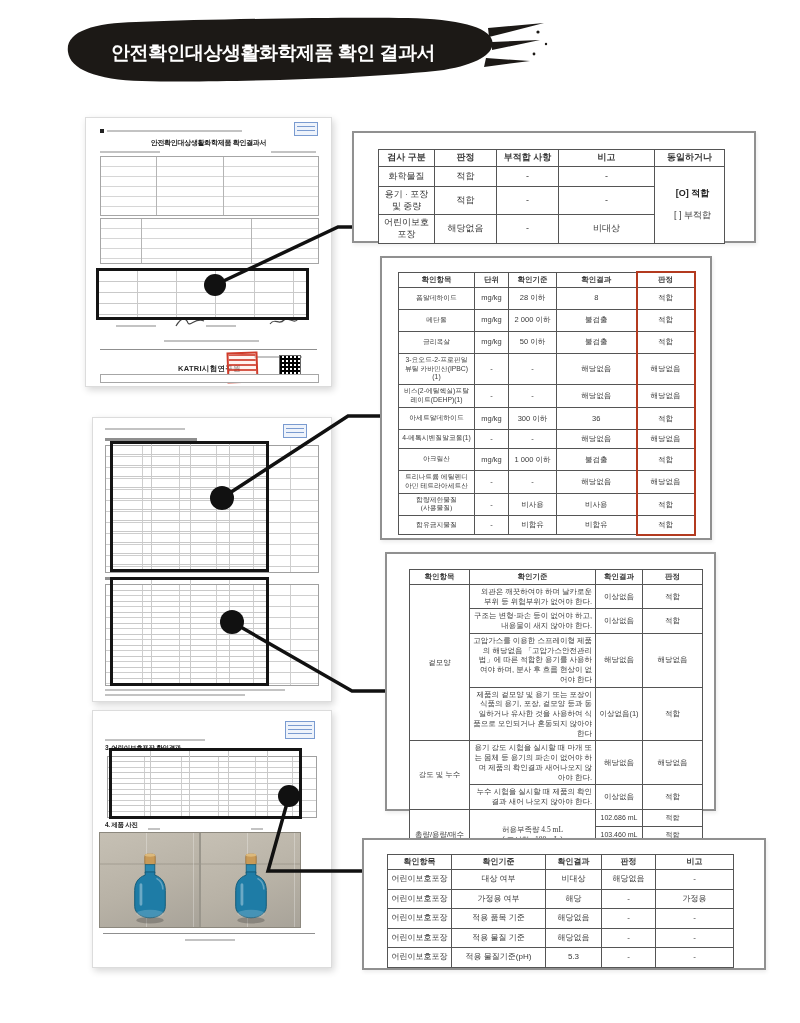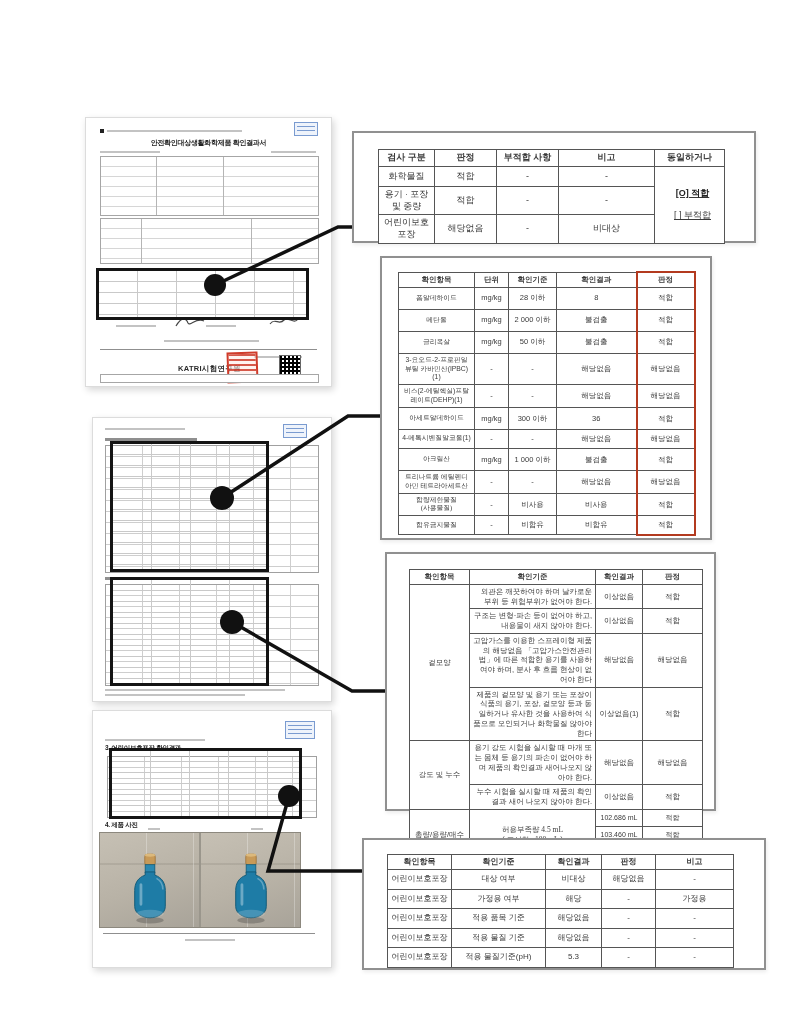--- a/index.html
+++ b/index.html
@@ -65,37 +65,49 @@
   .t th{font-weight:700;}
   .t1{font-size:9px;margin:16px 0 0 24px;}
   .t1 thead tr{height:17px;}
   .t2{font-size:7.5px;margin:13px 0 0 16px;}
   .t2 td:first-child{font-size:6.8px;}
   .t3{font-size:7.5px;margin:15px 0 0 22px;}
   .t3 td.crit{text-align:right;}
   .t4{font-size:8px;margin:14px 0 0 23px;}
   .t4 tr{height:19.5px;}
   .pre{white-space:pre-line;font-family:Liberation Serif, serif;}
-  .overall{text-align:right;padding-left:9px !important;text-decoration:underline;}
+  .overall{text-align:right;padding-left:9px !important;}
   .overall .p1{font-weight:700;margin-bottom:11px;color:#222;}
   .msr{font-size:7px;height:14px;padding:1px 2px !important;}
   
   .rl{border-left:2.5px solid var(--red) !important;}
   .rr{border-right:2.5px solid var(--red) !important;}
   .rt{border-top:2.5px solid var(--red) !important;}
   .rb{border-bottom:2.5px solid var(--red) !important;}
 
   
   .connectors{position:absolute;left:0;top:0;z-index:5;pointer-events:none;}
 </style>
 </head>
 <body>
 
 <div class="canvas">
 
+  <div class="banner">
+    <svg width="520" height="78" viewBox="0 0 520 78">
+      <path fill="#1c1916" d="M30,38 C27,18 54,9 98,8 C182,5 302,3 370,4 C420,5 450,13 454,26 C458,38 442,50 406,56 C330,65 170,69 104,67 C58,66 32,55 30,38 Z"></path>
+      <polygon fill="#1c1916" points="450,14 506,9 451,23"></polygon>
+      <polygon fill="#1c1916" points="454,28 502,26 454,36"></polygon>
+      <polygon fill="#1c1916" points="448,44 492,47 446,53"></polygon>
+      <circle cx="500" cy="18" r="1.6" fill="#1c1916"></circle>
+      <circle cx="508" cy="30" r="1.2" fill="#1c1916"></circle>
+      <circle cx="496" cy="40" r="1.4" fill="#1c1916"></circle>
+    </svg>
+    <span class="banner-title">안전확인대상생활화학제품 확인 결과서</span>
+  </div>
 
   <div class="doc" style="left:85px;top:117px;width:245px;height:268px;">
     <div class="blackdot-sq" style="left:14px;top:11px;"></div>
     <div class="skel" style="left:21px;top:12px;width:135px;"></div>
     <div class="bluebox" style="left:208px;top:4px;width:22px;height:12px;">
         <i style="top:3px;"></i>
         <i style="top:7px;"></i>
       </div>
     <div class="doc-title" style="top:20px;">안전확인대상생활화학제품 확인결과서</div>
     <div class="skel" style="left:14px;top:33px;width:60px;"></div>
@@ -371,21 +383,21 @@
           <td class="crit">구조는 변형·파손 등이 없어야 하고, 내용물이 새지 않아야 한다.</td>
           <td>이상없음</td>
           <td>적합</td>
         </tr>
         <tr>
           <td class="crit">고압가스를 이용한 스프레이형 제품의 해당없음 「고압가스안전관리법」에 따른 적합한 용기를 사용하여야 하며, 분사 후 흐름 현상이 없어야 한다</td>
           <td>해당없음</td>
           <td>해당없음</td>
         </tr>
         <tr>
-          <td class="crit">제품의 겉모양 및 용기 또는 포장이 식품의 용기, 포장, 겉모양 등과 동일하거나 유사한 것을 사용하여 식품으로 오인되거나 화학물질 않아야 한다</td>
+          <td class="crit">제품의 겉모양 및 용기 또는 포장이 식품의 용기, 포장, 겉모양 등과 동일하거나 유사한 것을 사용하여 식품으로 오인되거나 혼동되지 않아야 한다</td>
           <td>이상없음(1)</td>
           <td>적합</td>
         </tr>
         <tr>
           <td rowspan="2">강도 및 누수</td>
           <td class="crit">용기 강도 시험을 실시할 때 마개 또는 몸체 등 용기의 파손이 없어야 하며 제품의 확인결과 새어나오지 않아야 한다.</td>
           <td>해당없음</td>
           <td>해당없음</td>
         </tr>
         <tr>

